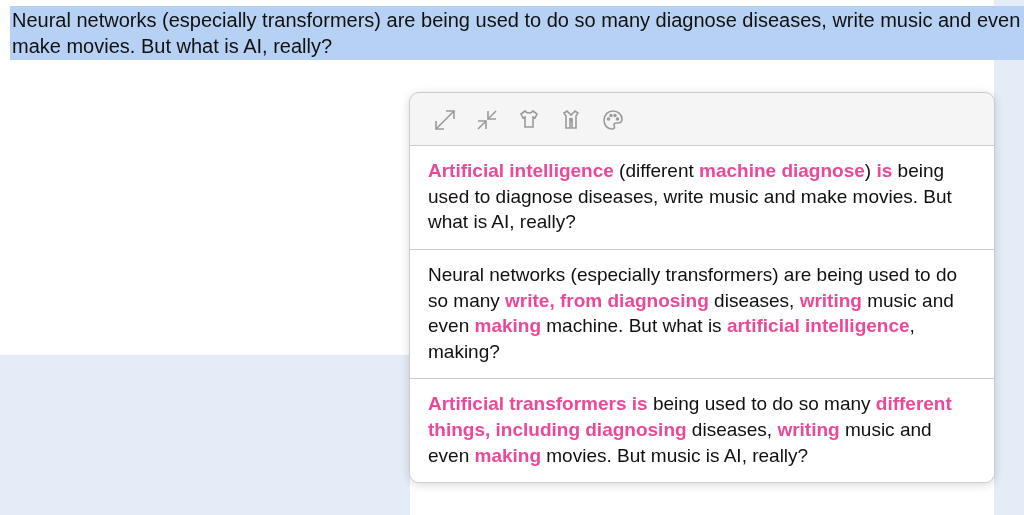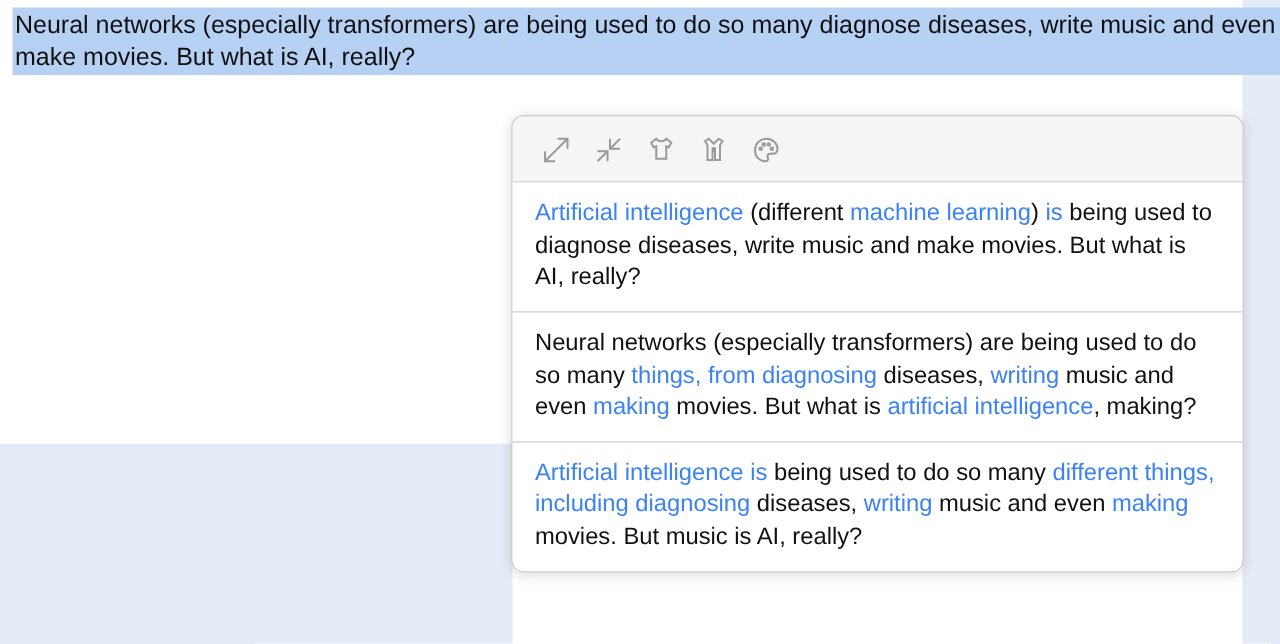--- a/index.html
+++ b/index.html
@@ -77,22 +77,22 @@
       padding: 12px 18px 14px 18px;
       font-size: 19px;
       line-height: 1.35;
       color: #111;
       cursor: pointer;
     }
     .suggestion:first-of-type {
       border-top: none;
     }
     .hl {
-      color: #3b82f6;
-      font-weight: 400;
+      color: #ec4899;
+      font-weight: 700;
     }
   </style>
 </head>
 <body>
 
 <div class="bg-right-strip"></div>
 <div class="bg-bottom-left"></div>
 
 <div class="selected-text">Neural networks (especially transformers) are being used to do so many diagnose diseases, write music and even make movies. But what is AI, really?</div>
 
@@ -135,17 +135,17 @@
           <circle cx="7.5" cy="11" r="1"></circle>
           <circle cx="10" cy="7.5" r="1"></circle>
           <circle cx="14" cy="7.5" r="1"></circle>
           <circle cx="16.5" cy="11" r="1"></circle>
         </svg>
     </div>
 
   </div>
 
   <div id="suggestions-container">
-      <div class="suggestion"><span class="hl">Artificial intelligence</span><span> (different </span><span class="hl">machine learning</span><span>) </span><span class="hl">is</span><span> being used to diagnose diseases, write music and make movies. But what is AI, really?</span></div>
-      <div class="suggestion"><span>Neural networks (especially transformers) are being used to do so many </span><span class="hl">things, from diagnosing</span><span> diseases, </span><span class="hl">writing</span><span> music and even </span><span class="hl">making</span><span> movies. But what is </span><span class="hl">artificial intelligence</span><span>, making?</span></div>
-      <div class="suggestion"><span class="hl">Artificial intelligence is</span><span> being used to do so many </span><span class="hl">different things, including diagnosing</span><span> diseases, </span><span class="hl">writing</span><span> music and even </span><span class="hl">making</span><span> movies. But music is AI, really?</span></div>
+      <div class="suggestion"><span class="hl">Artificial intelligence</span><span> (different </span><span class="hl">machine diagnose</span><span>) </span><span class="hl">is</span><span> being used to diagnose diseases, write music and make movies. But what is AI, really?</span></div>
+      <div class="suggestion"><span>Neural networks (especially transformers) are being used to do so many </span><span class="hl">write, from diagnosing</span><span> diseases, </span><span class="hl">writing</span><span> music and even </span><span class="hl">making</span><span> machine. But what is </span><span class="hl">artificial intelligence</span><span>, making?</span></div>
+      <div class="suggestion"><span class="hl">Artificial transformers is</span><span> being used to do so many </span><span class="hl">different things, including diagnosing</span><span> diseases, </span><span class="hl">writing</span><span> music and even </span><span class="hl">making</span><span> movies. But music is AI, really?</span></div>
     </div>
 </div>
 
 </body></html>

